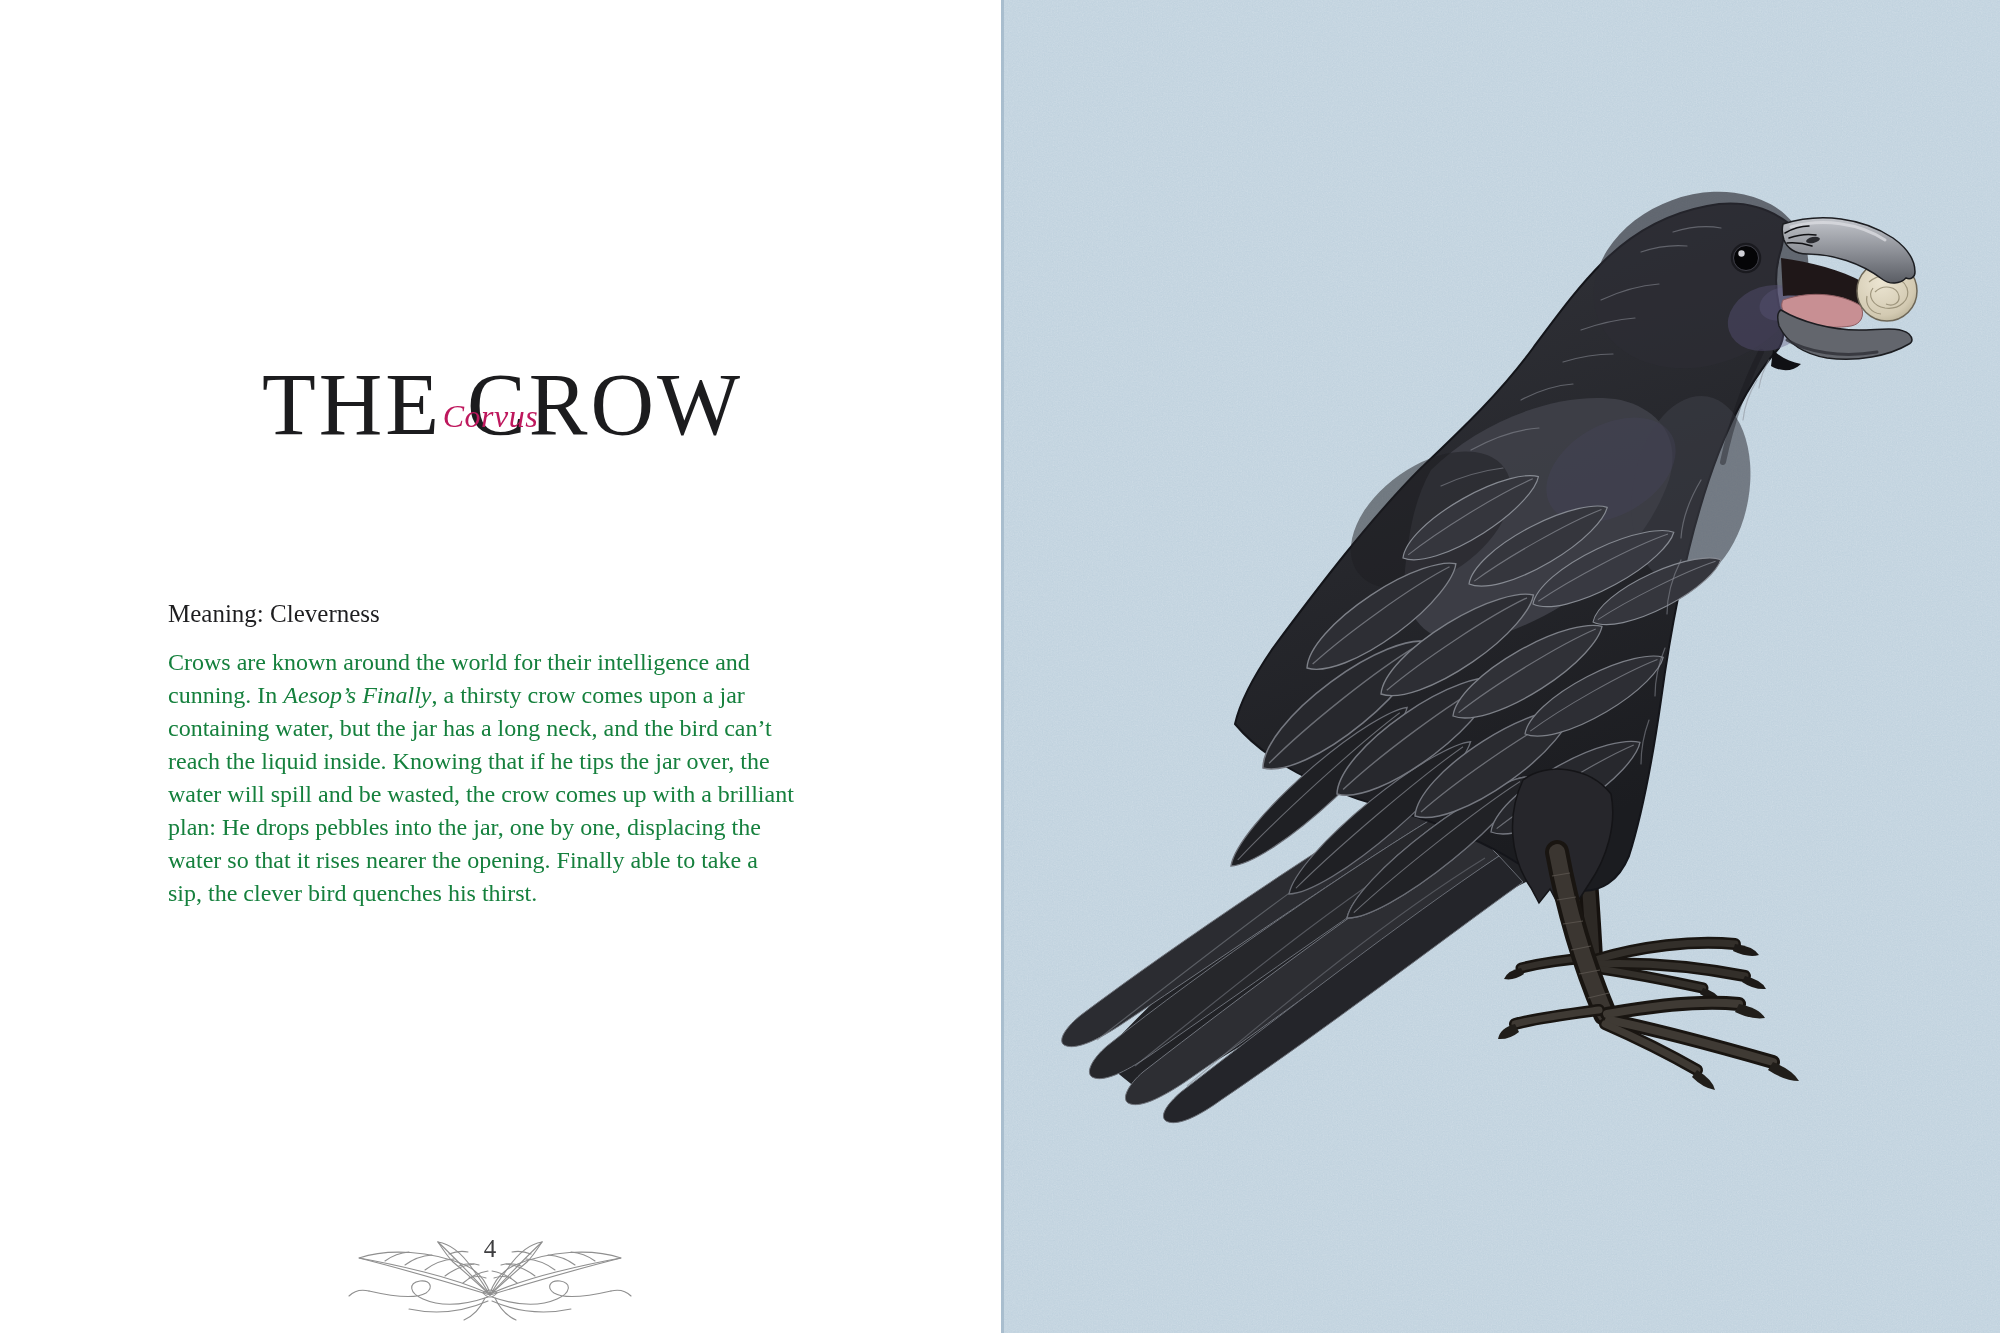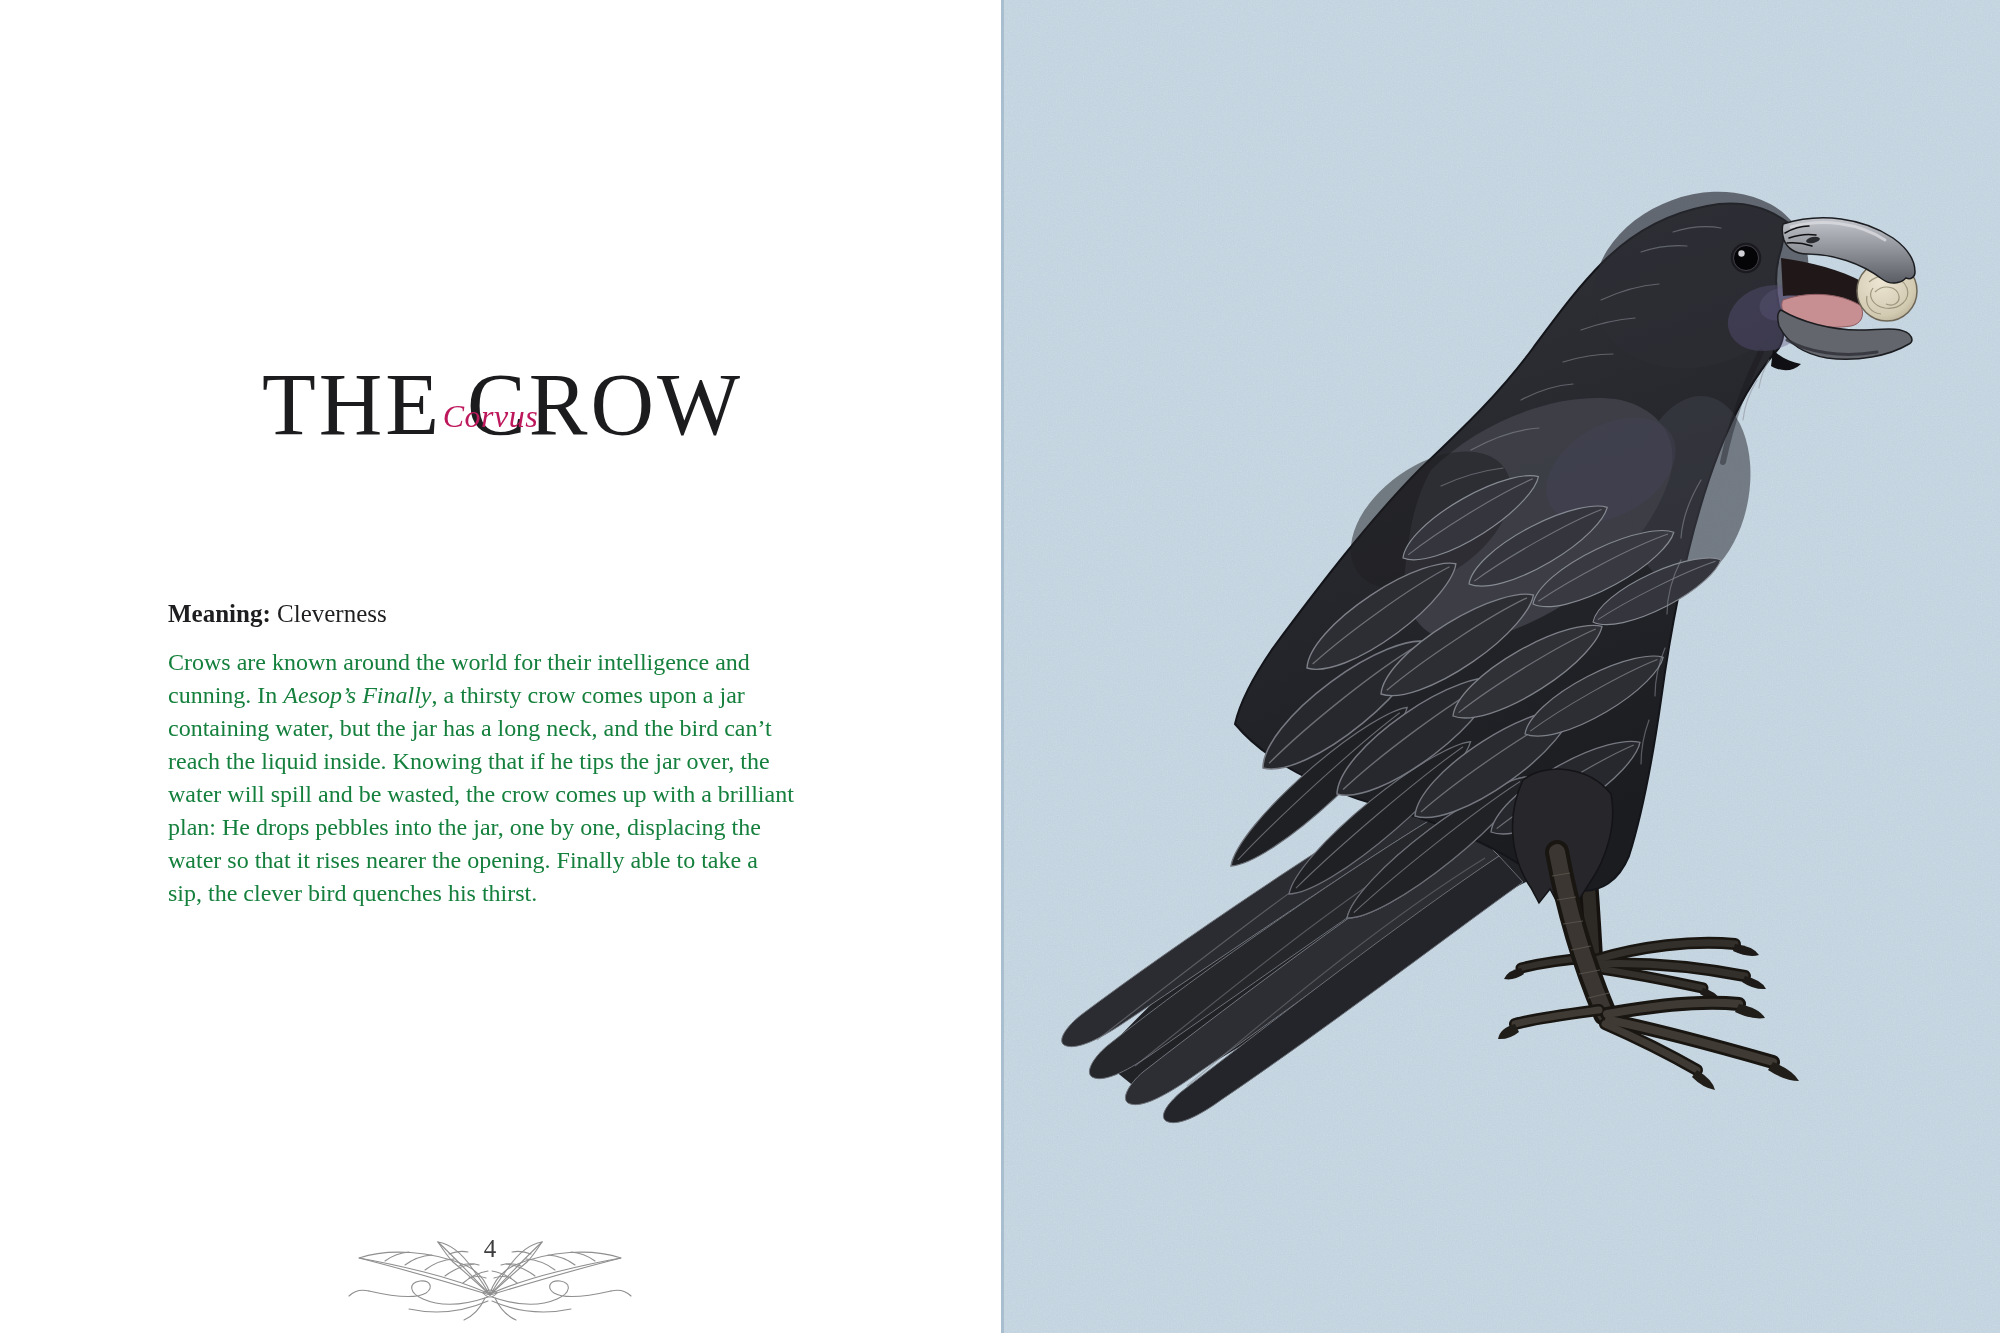--- a/index.html
+++ b/index.html
@@ -4,21 +4,21 @@
 <style>
   html,body{margin:0;padding:0;background:#ffffff;}
   .spread{position:relative;width:2000px;height:1333px;background:#ffffff;overflow:hidden;
           font-family:"Liberation Serif","DejaVu Serif",serif;}
   .page-left{position:absolute;left:0;top:0;width:1000px;height:1333px;background:#ffffff;}
   .title{position:absolute;left:180px;top:302px;width:645px;text-align:center;
          font-size:88px;font-weight:400;letter-spacing:3px;color:#1c1c1e;line-height:1;}
   .subtitle{position:absolute;left:168px;top:400px;width:645px;text-align:center;
             font-size:32px;font-style:italic;color:#be185d;letter-spacing:0.5px;line-height:1;}
   .meaning{position:absolute;left:168px;top:574px;font-size:25px;color:#1e1e20;line-height:1.2;}
-  .meaning b{font-weight:700;}
+  .meaning b{font-weight:400;}
   .bodytext{position:absolute;left:168px;top:622px;width:700px;font-size:24px;line-height:33px;
             color:#15803d;white-space:pre-line;}
   .ornament{position:absolute;left:345px;top:1234px;width:290px;height:96px;}
   .ornament svg{position:absolute;left:0;top:0;}
   .pagenum{position:absolute;left:0;right:0;top:2px;text-align:center;
            font-size:25px;color:#3d3d3f;line-height:1;}
   .page-right{position:absolute;left:1001px;top:0;width:999px;height:1333px;}
 </style>
 </head>
 <body>

